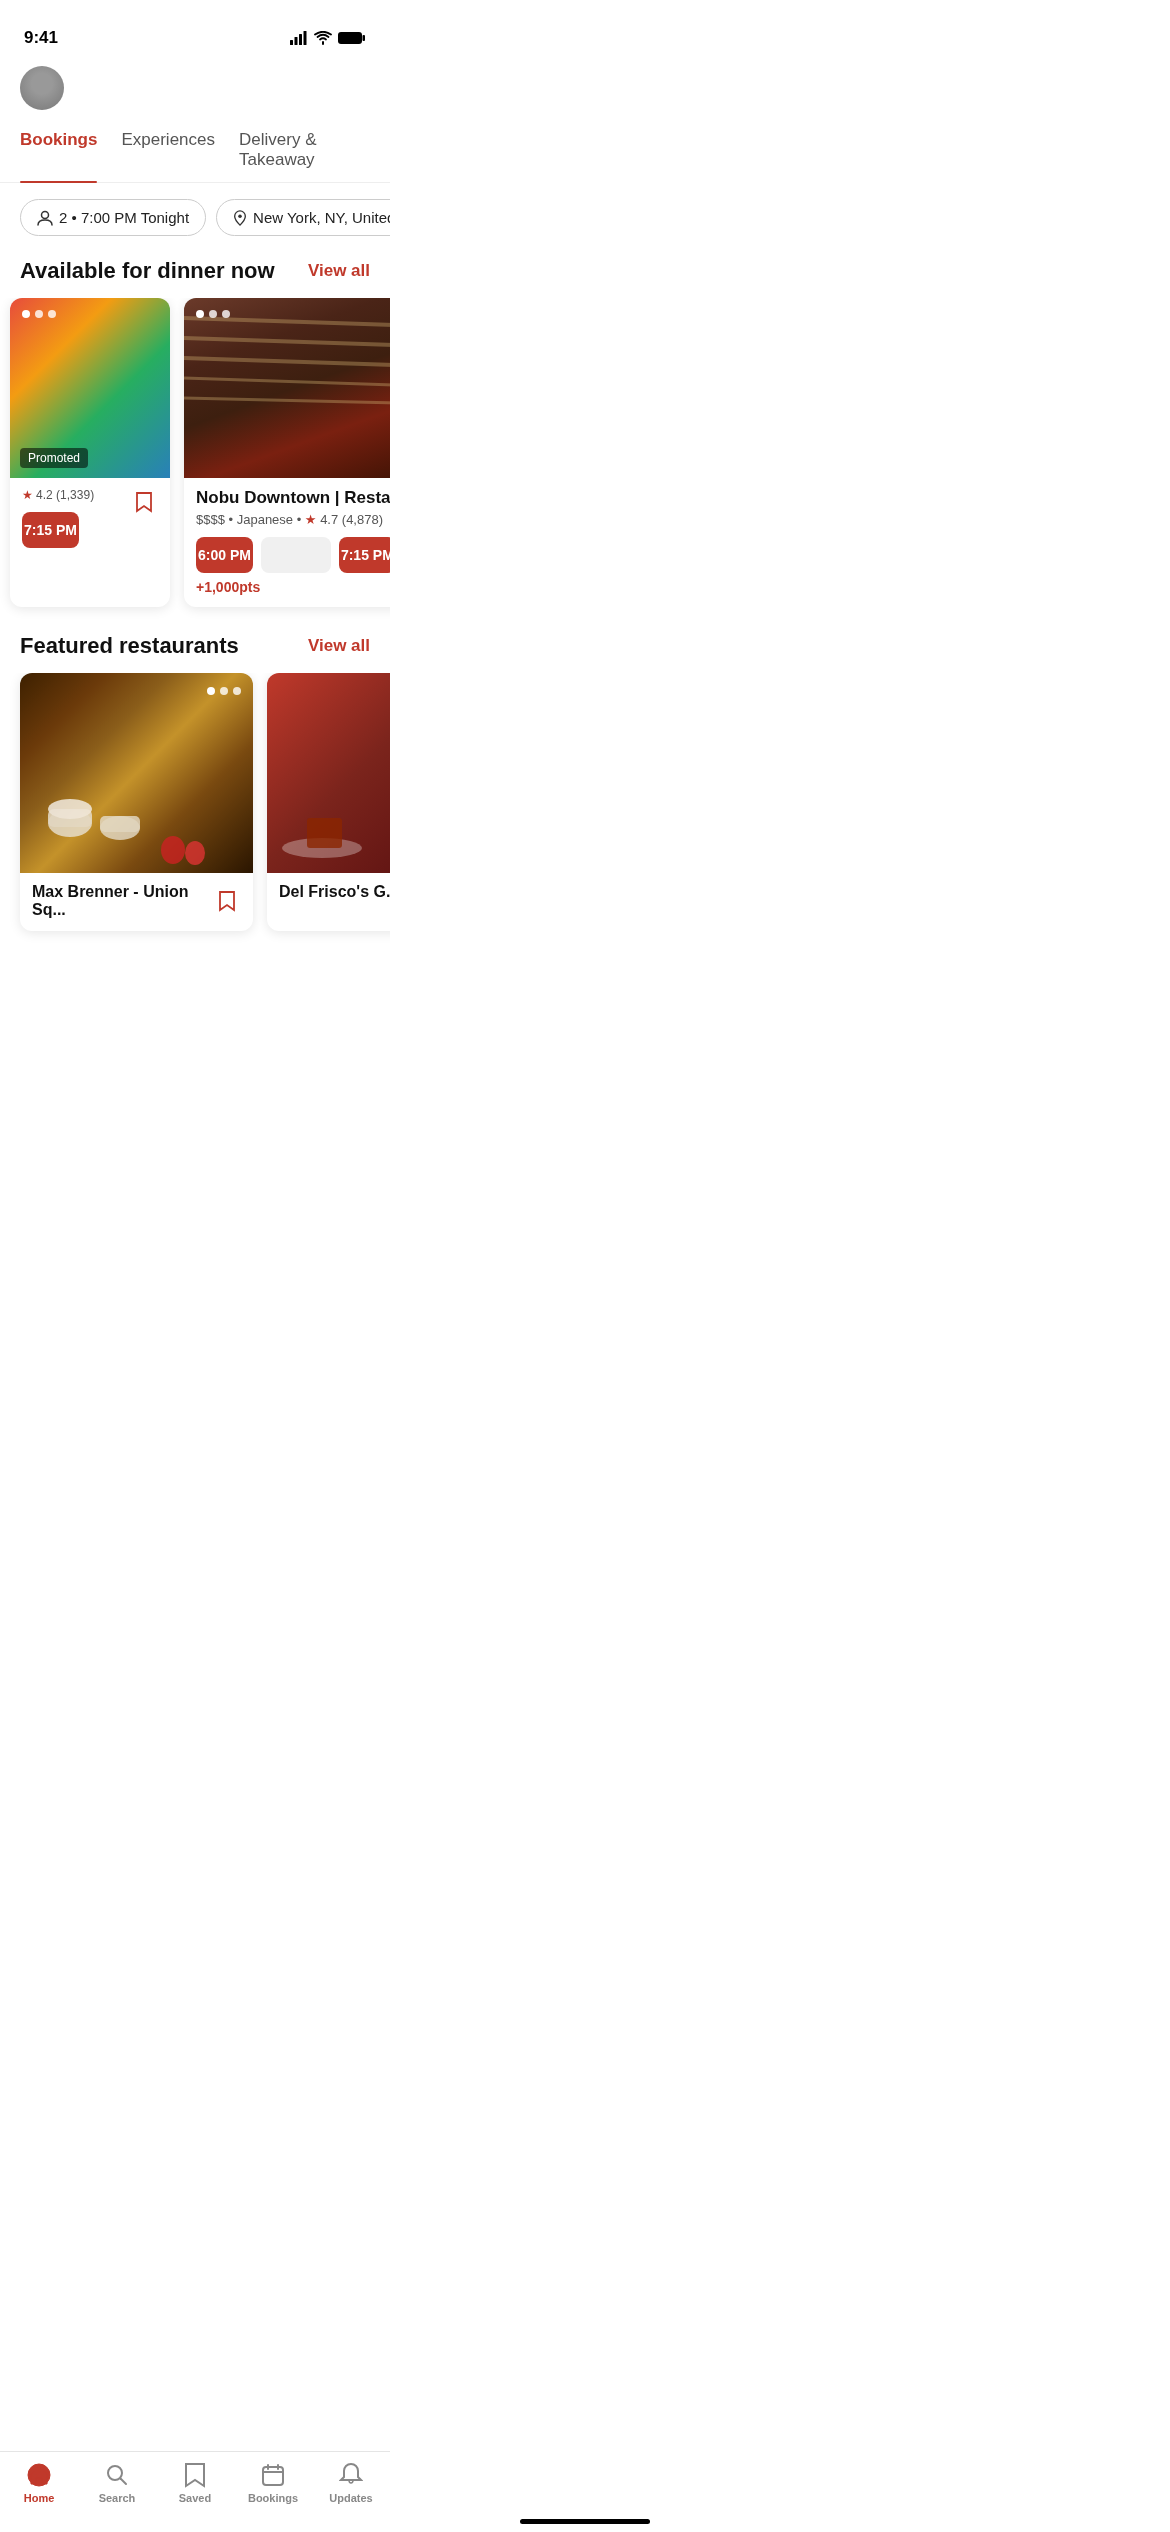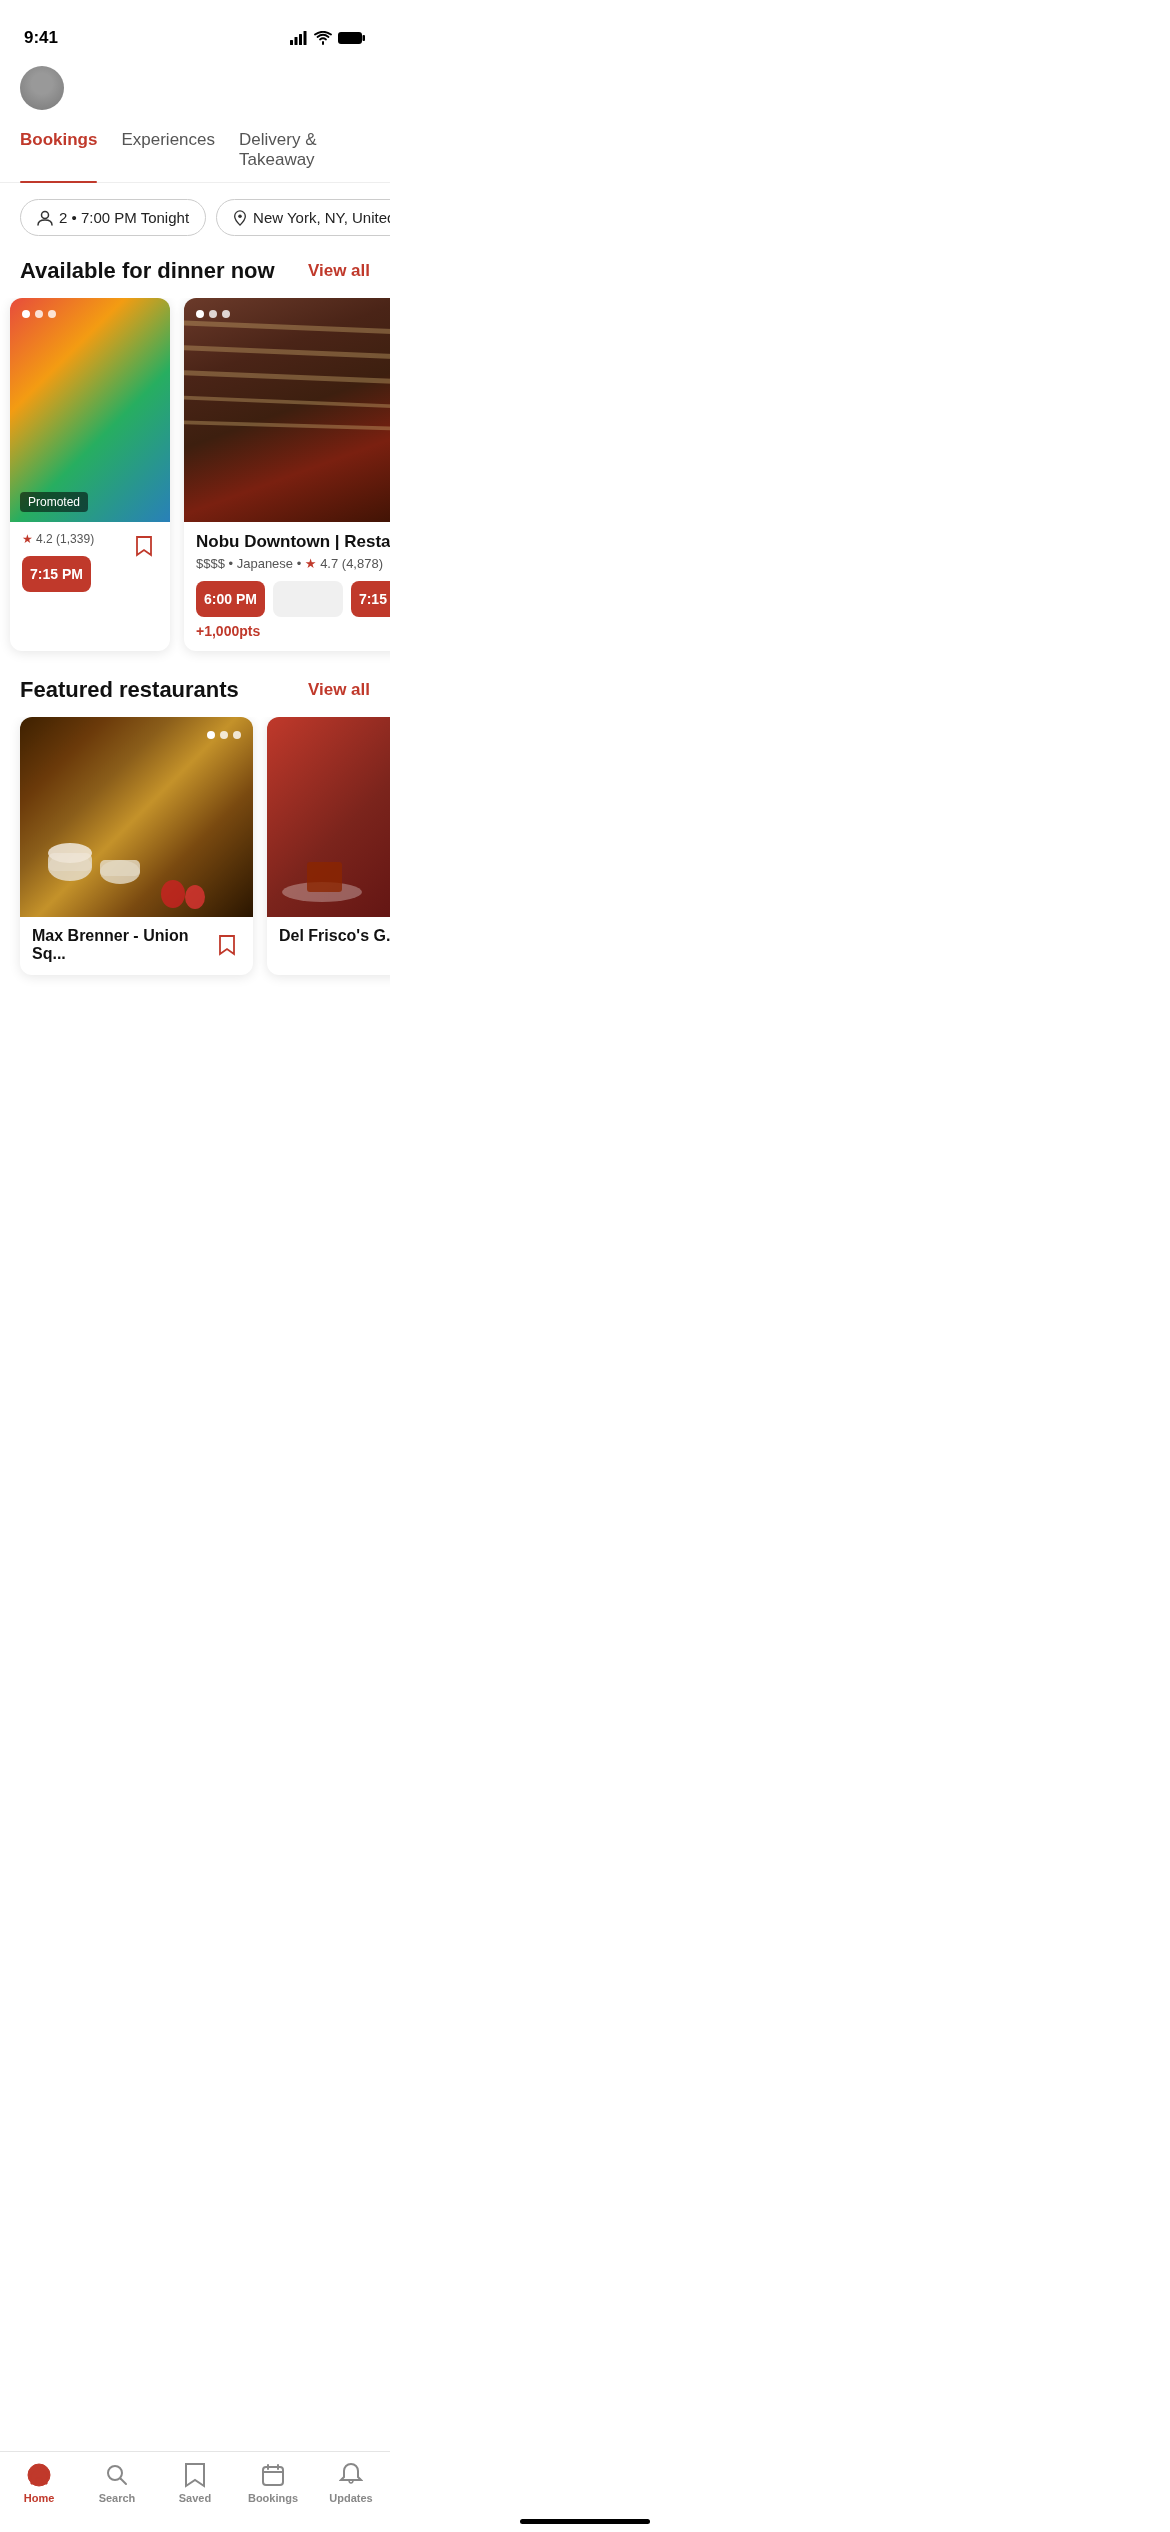--- a/index.html
+++ b/index.html
@@ -139,21 +139,21 @@
     .restaurant-card {
       flex-shrink: 0;
       width: 220px;
       background: #fff;
       border-radius: 12px;
       overflow: hidden;
       box-shadow: 0 2px 12px rgba(0,0,0,0.1);
     }
     .card-image {
       width: 100%;
-      height: 224px;
+      height: 180px;
       position: relative;
       overflow: hidden;
     }
     .card-dots {
       position: absolute;
       top: 12px;
       left: 12px;
       display: flex;
       gap: 5px;
     }
@@ -209,21 +209,21 @@
     .time-buttons {
       display: flex;
       gap: 8px;
       flex-wrap: wrap;
     }
     .time-btn {
       background: #c0392b;
       color: #fff;
       border: none;
       border-radius: 8px;
-      padding: 10px 8px;
+      padding: 10px 2px;
       font-size: 14px;
       font-weight: 600;
       cursor: pointer;
     }
     .time-btn.ghost {
       background: #f0f0f0;
       color: transparent;
     }
     .pts-label {
       font-size: 14px;

